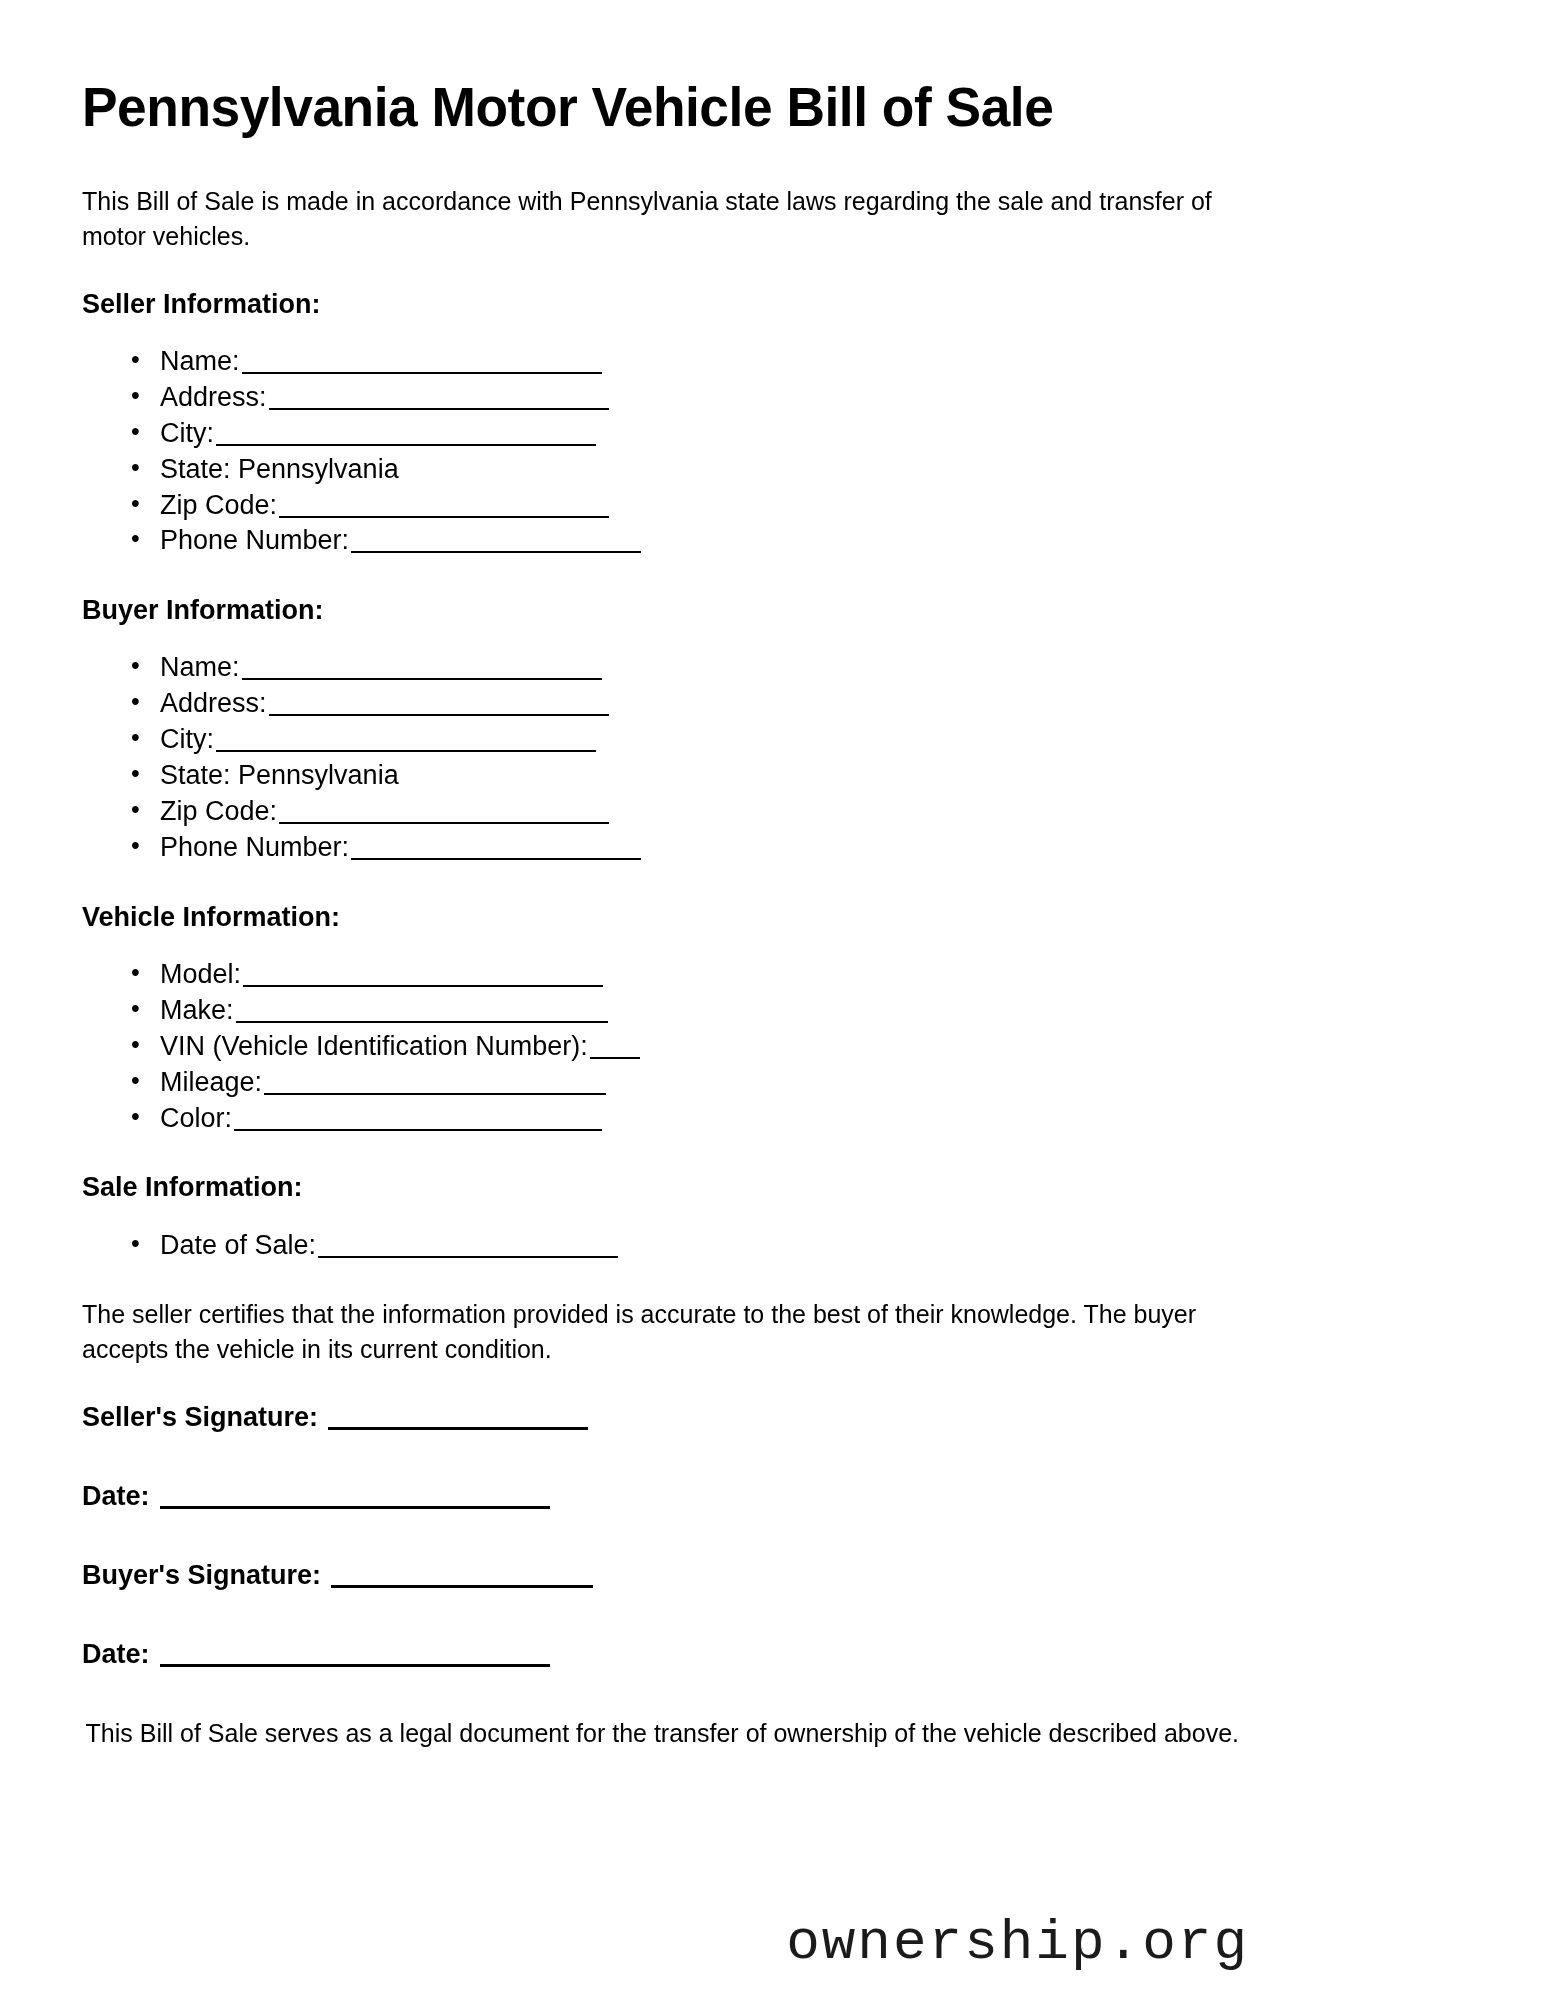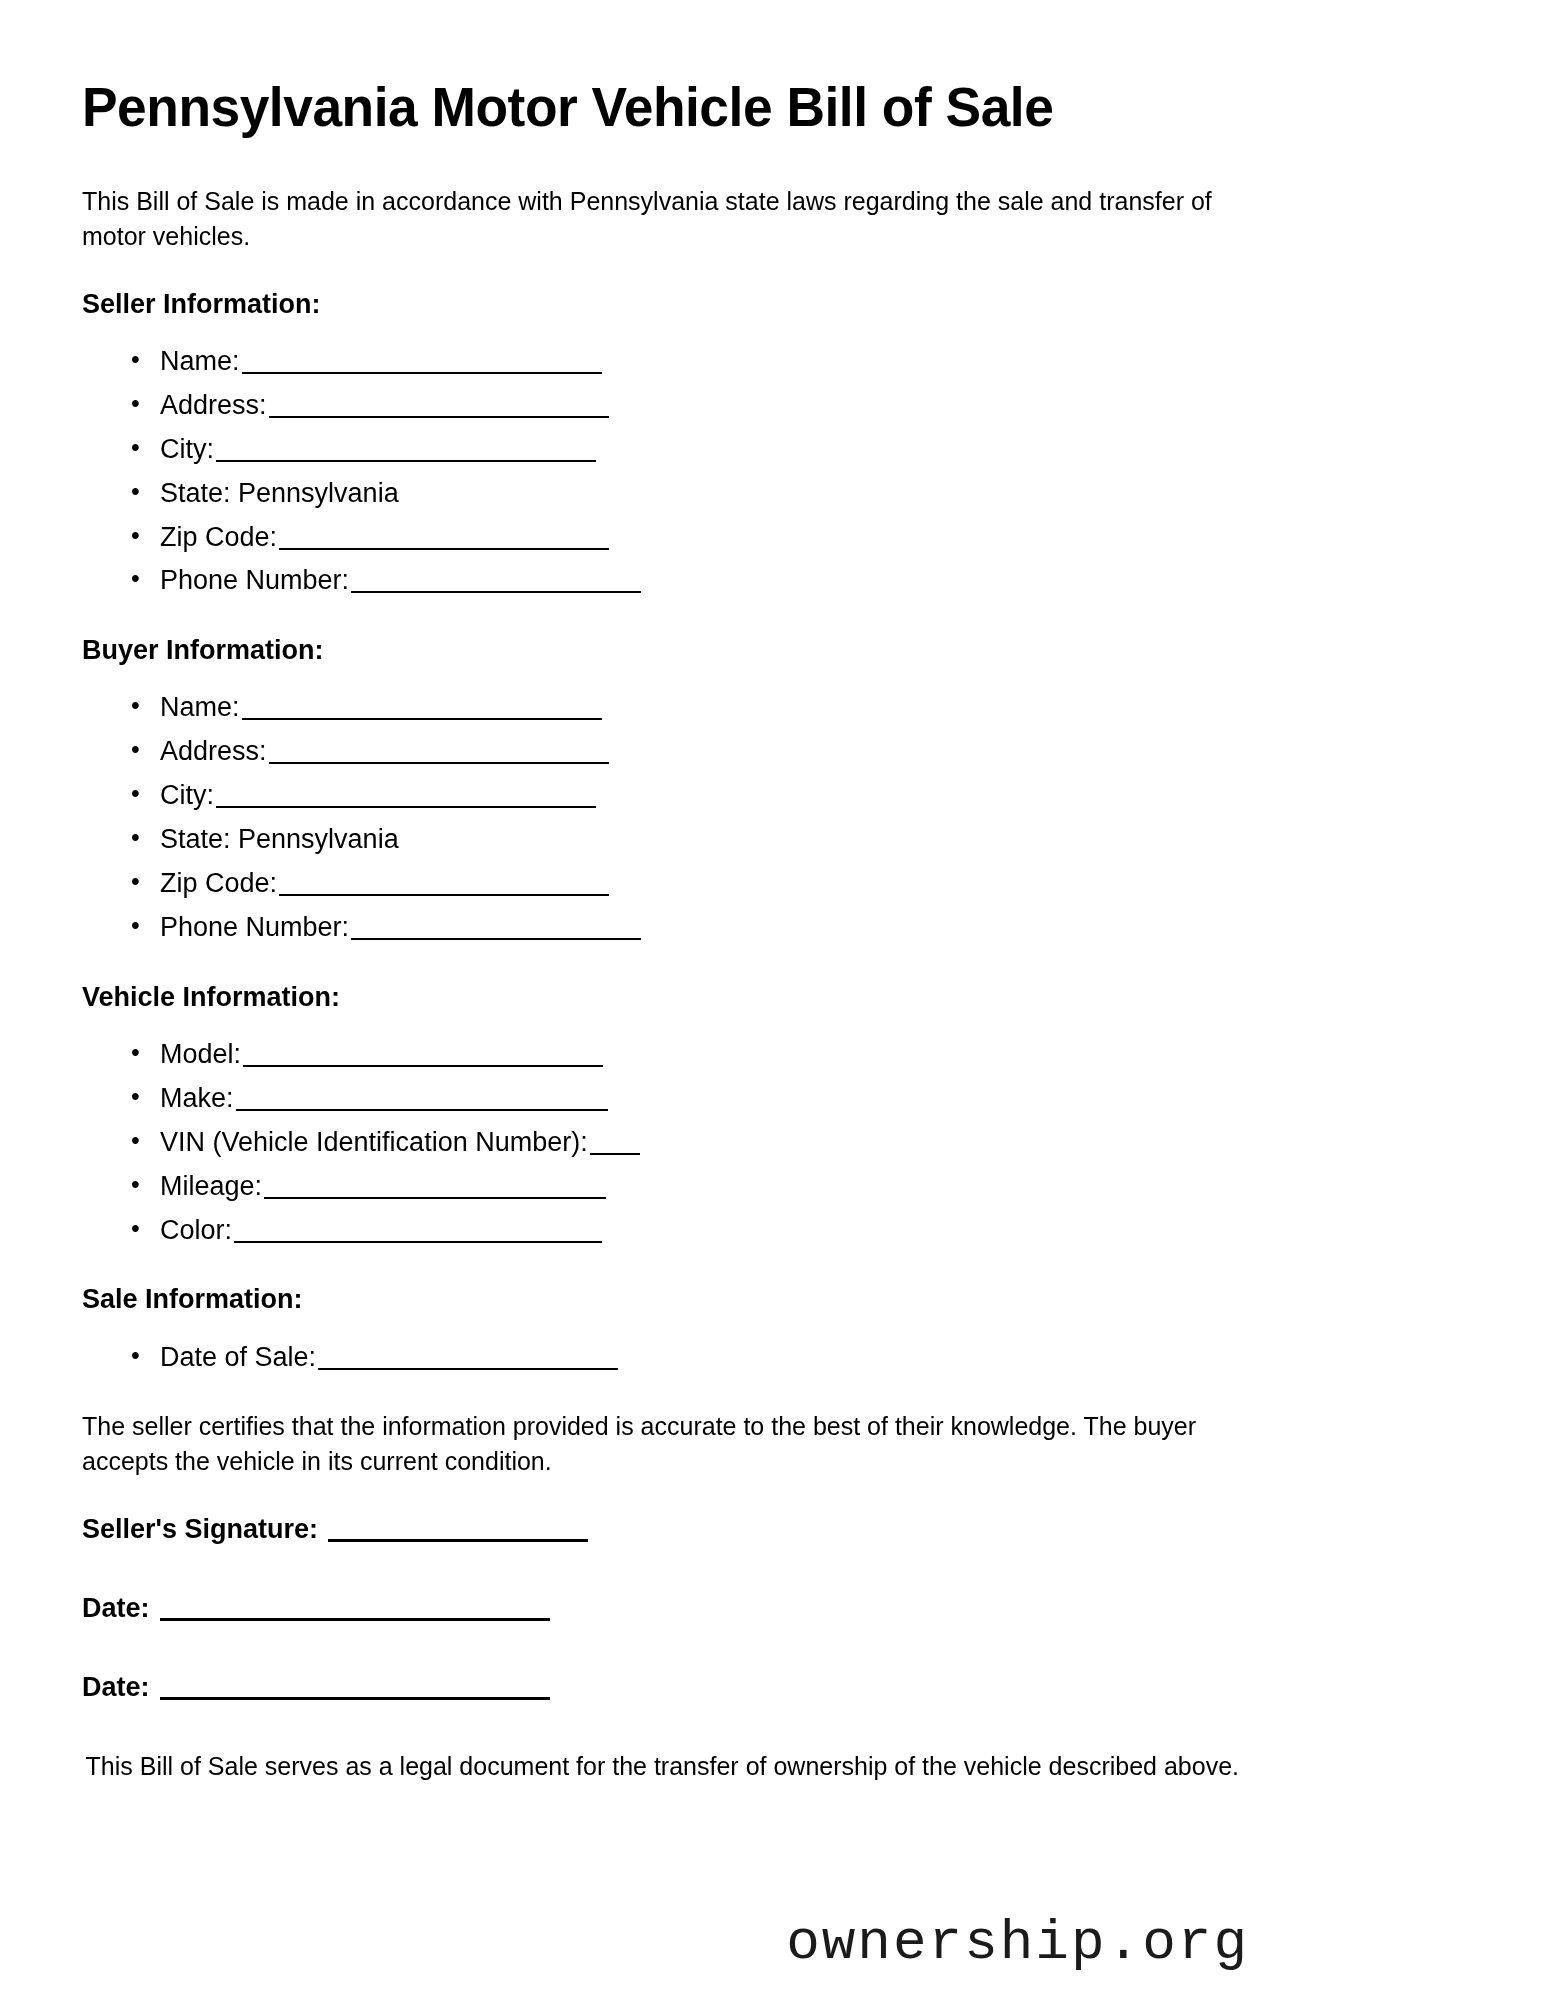--- a/index.html
+++ b/index.html
@@ -50,21 +50,20 @@
     list-style: none;
     margin: 0 0 34px 0;
     padding: 0 0 0 45px;
   }
   ul.fields li {
     font-size: 27px;
     line-height: 1.33;
     position: relative;
     padding-left: 33px;
     white-space: nowrap;
-    margin-top: 8px;
   }
   ul.fields li::before {
     content: "•";
     position: absolute;
     left: 4px;
     top: -1px;
     font-size: 25px;
   }
   .lbl { }
   .blank {
@@ -143,20 +142,21 @@
   <h2 class="section-head">Sale Information:</h2>
   <ul class="fields" id="sale-list">
       <li><span class="lbl">Date of Sale:</span><span class="blank" style="width: 300px;"></span></li>
     </ul>
 
   <p class="para">The seller certifies that the information provided is accurate to the best of their knowledge. The buyer accepts the vehicle in its current condition.</p>
 
   <div id="signature-block">
       <div class="sig-line"><span>Seller's Signature:</span><span class="blank" style="width: 260px; margin-left: 10px;"></span></div>
       <div class="sig-line"><span>Date:</span><span class="blank" style="width: 390px; margin-left: 10px;"></span></div>
+      <div class="sig-line"><span>Buyer's Signature:</span><span class="blank" style="width: 262px; margin-left: 10px;"></span></div>
       <div class="sig-line"><span>Date:</span><span class="blank" style="width: 390px; margin-left: 10px;"></span></div>
     </div>
 
   <p class="para closing">This Bill of Sale serves as a legal document for the transfer of ownership of the vehicle described above.</p>
 
   <div class="watermark">ownership.org</div>
 
 </div>
 
 </body></html>

